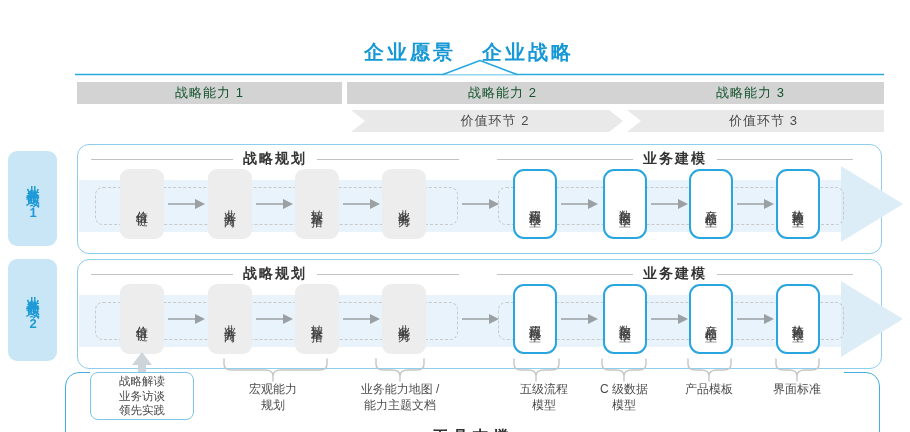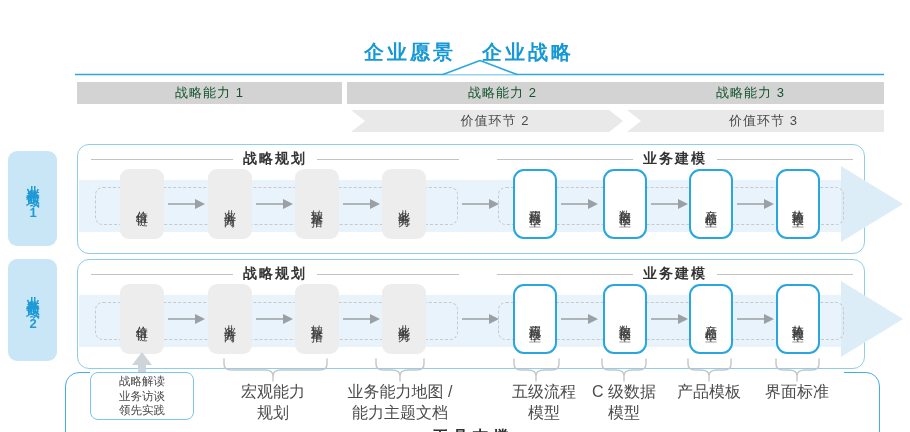--- a/index.html
+++ b/index.html
@@ -24,21 +24,21 @@
   .chev3{left:627px;width:257px;padding-left:8px;
          clip-path:polygon(0 0,257px 0,257px 100%,0 100%,14px 50%);}
   
   .tab{position:absolute;left:8px;width:49px;background:#c9e6f7;border-radius:9px;
        display:flex;align-items:center;justify-content:center;}
   .tab span{writing-mode:vertical-rl;text-orientation:upright;font-size:13px;font-weight:bold;
        letter-spacing:3px;color:#1e9ad6;}
   .tab1{top:119px;height:95px;}
   .tab2{top:227px;height:102px;}
   
-  .row{position:absolute;left:77px;width:788px;height:110px;overflow:visible;}
+  .row{position:absolute;left:77px;width:788px;height:110px;overflow:visible;padding-left:17px;}
   .row1{top:112px;} .row2{top:227px;}
   .row-frame{position:absolute;inset:0;border:1.4px solid #8ecdec;border-radius:12px;z-index:1;}
   .band{position:absolute;left:2px;top:36px;width:762px;height:52px;background:#e8f3fb;z-index:2;}
   .band-head{position:absolute;left:764px;top:22px;z-index:3;}
   .hdr{position:absolute;top:6px;display:flex;align-items:center;z-index:5;
        font-size:14px;font-weight:bold;letter-spacing:2px;color:#333;}
   .hdr .hline{flex:1;height:0;border-top:1px solid #c3c3c3;}
   .hdr .htxt{margin:0 10px;white-space:nowrap;}
   .hdr1{left:14px;width:368px;}
   .hdr2{left:420px;width:356px;}
@@ -59,21 +59,21 @@
   .a5{left:484px;} .a6{left:574px;} .a7{left:660px;}
   
   .tool-frame{position:absolute;left:65px;top:340px;width:815px;height:84px;
         border:1.4px solid #45aee1;border-radius:14px;box-sizing:border-box;z-index:1;}
   .tool-strip{position:absolute;left:90px;top:339px;width:754px;height:3.4px;background:#fff;z-index:2;}
   .tool-label{position:absolute;left:65px;width:815px;top:395px;text-align:center;z-index:60;
         font-size:16px;font-weight:bold;letter-spacing:4px;color:#2f2f2f;}
   
   .overlay{position:absolute;left:0;top:0;z-index:50;pointer-events:none;}
   
-  .note{position:absolute;z-index:60;font-size:16px;color:#4c4c4c;line-height:1.3;
+  .note{position:absolute;z-index:60;font-size:12px;color:#4c4c4c;line-height:1.3;
         text-align:center;white-space:nowrap;}
   .note-box{position:absolute;left:90px;top:340px;width:104px;height:48px;z-index:60;
         border:1.4px solid #7cc5eb;border-radius:8px;box-sizing:border-box;
         display:flex;flex-direction:column;align-items:center;justify-content:center;
         font-size:11.5px;color:#4c4c4c;line-height:1.28;background:#fff;}
   .nc{transform:translateX(-50%);top:350px;}
   .n-macro{left:273px;} .n-capmap{left:400px;} .n-process{left:544px;}
   .n-cdata{left:624px;} .n-product{left:709px;} .n-ui{left:797px;}
 </style>
 </head>

